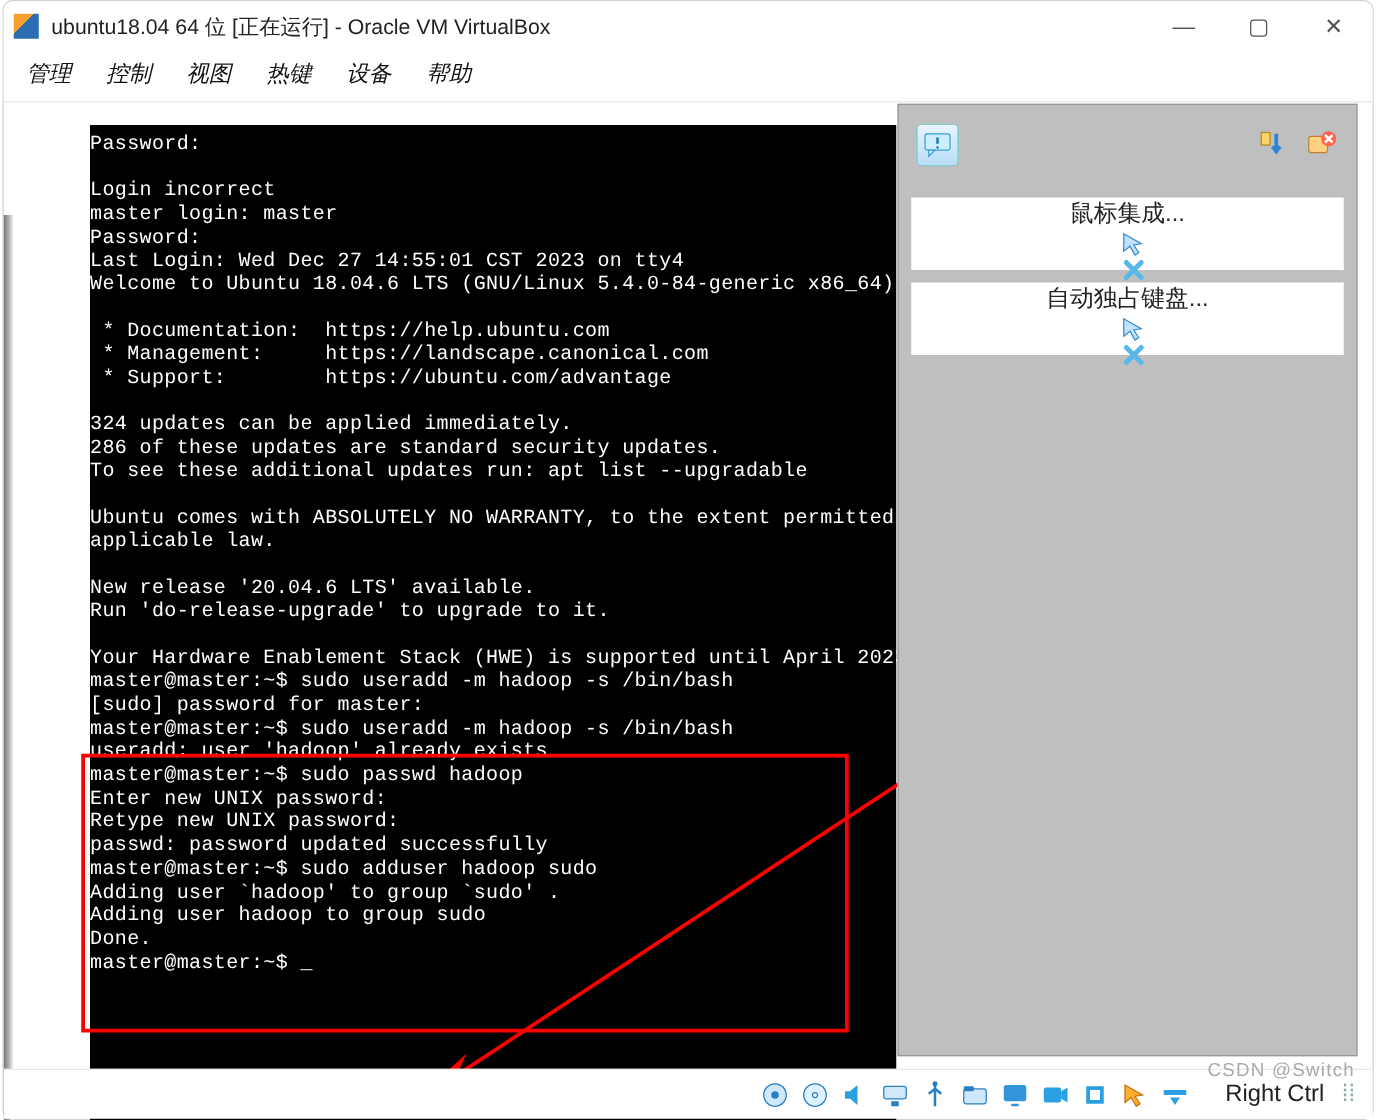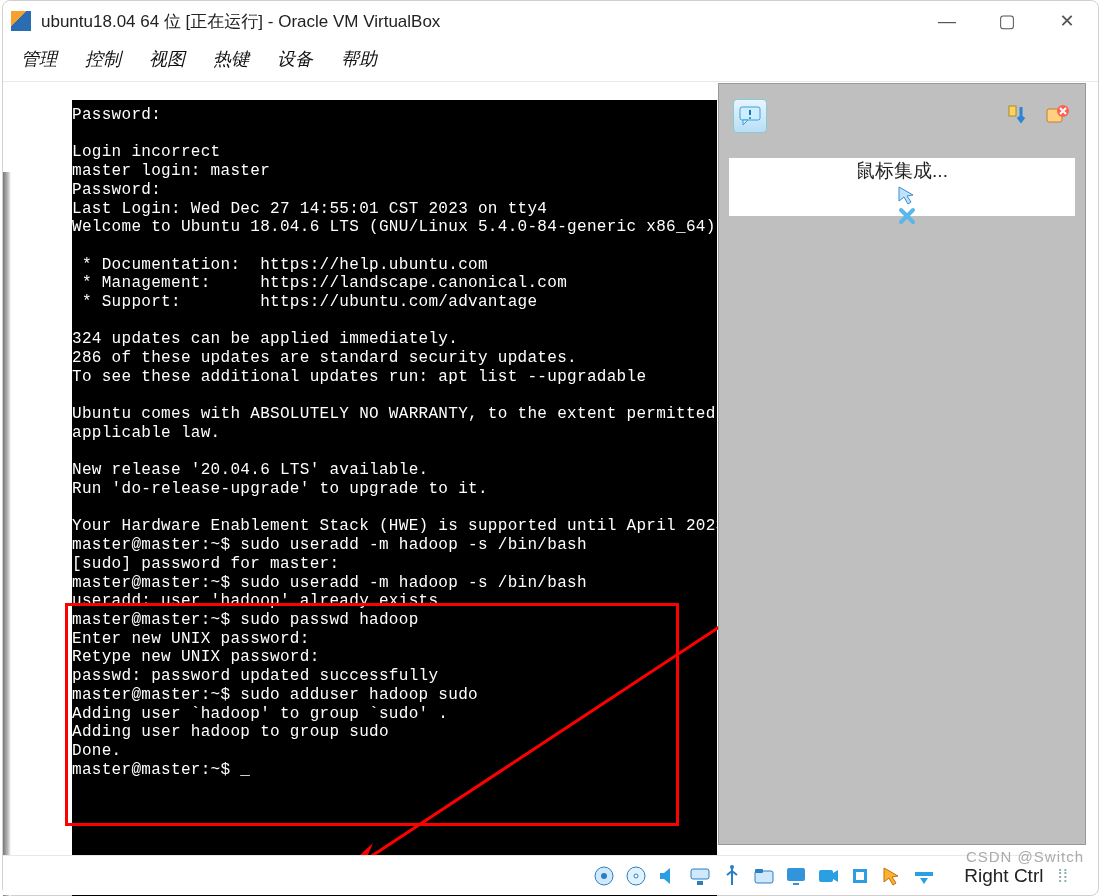--- a/index.html
+++ b/index.html
@@ -123,21 +123,21 @@
     padding: 0 14px;
     font-size: 19px;
     color: #222;
     flex-direction: column;
   }
   .notif-item .label { flex:1; }
   .notif-item .icn { width:26px; height:24px; margin-left:10px; display:flex; align-items:center; justify-content:center; }
 
   .statusbar {
     position: absolute;
-    left: 0; right: 16px; bottom: 0;
+    left: 0; right: 0; bottom: 0;
     height: 40px;
     display: flex;
     align-items: center;
     justify-content: flex-end;
     gap: 4px;
     padding: 0 14px;
     font-size: 19px;
     color: #222;
     background:#fff;
     border-top: 1px solid #e8e8e8;
@@ -270,20 +270,33 @@
               <polygon points="3,3 3,17 8,13 12,20 15,18 11,12 17,11" fill="#bfe2ff" stroke="#3a8bcd"></polygon>
             </svg>
         </div>
         <div class="icn">
           <svg width="20" height="20" viewBox="0 0 20 20">
               <path d="M4 4 L16 16 M16 4 L4 16" stroke="#59b7ea" stroke-width="4" stroke-linecap="round"></path>
             </svg>
         </div>
       </div>
 
+      <div class="notif-item">
+        <div class="label">自动独占键盘...</div>
+        <div class="icn">
+          <svg width="22" height="22" viewBox="0 0 22 22">
+              <polygon points="3,3 3,17 8,13 12,20 15,18 11,12 17,11" fill="#bfe2ff" stroke="#3a8bcd"></polygon>
+            </svg>
+        </div>
+        <div class="icn">
+          <svg width="20" height="20" viewBox="0 0 20 20">
+              <path d="M4 4 L16 16 M16 4 L4 16" stroke="#59b7ea" stroke-width="4" stroke-linecap="round"></path>
+            </svg>
+        </div>
+      </div>
     </div>
 
   </div>
 
   <div class="statusbar">
     <div class="sicons">
       <svg class="si" viewBox="0 0 24 24">
           <circle cx="12" cy="12" r="9" fill="#cfe8fb" stroke="#2a7ec2"></circle>
           <circle cx="12" cy="12" r="3" fill="#2a7ec2"></circle>
         </svg>

